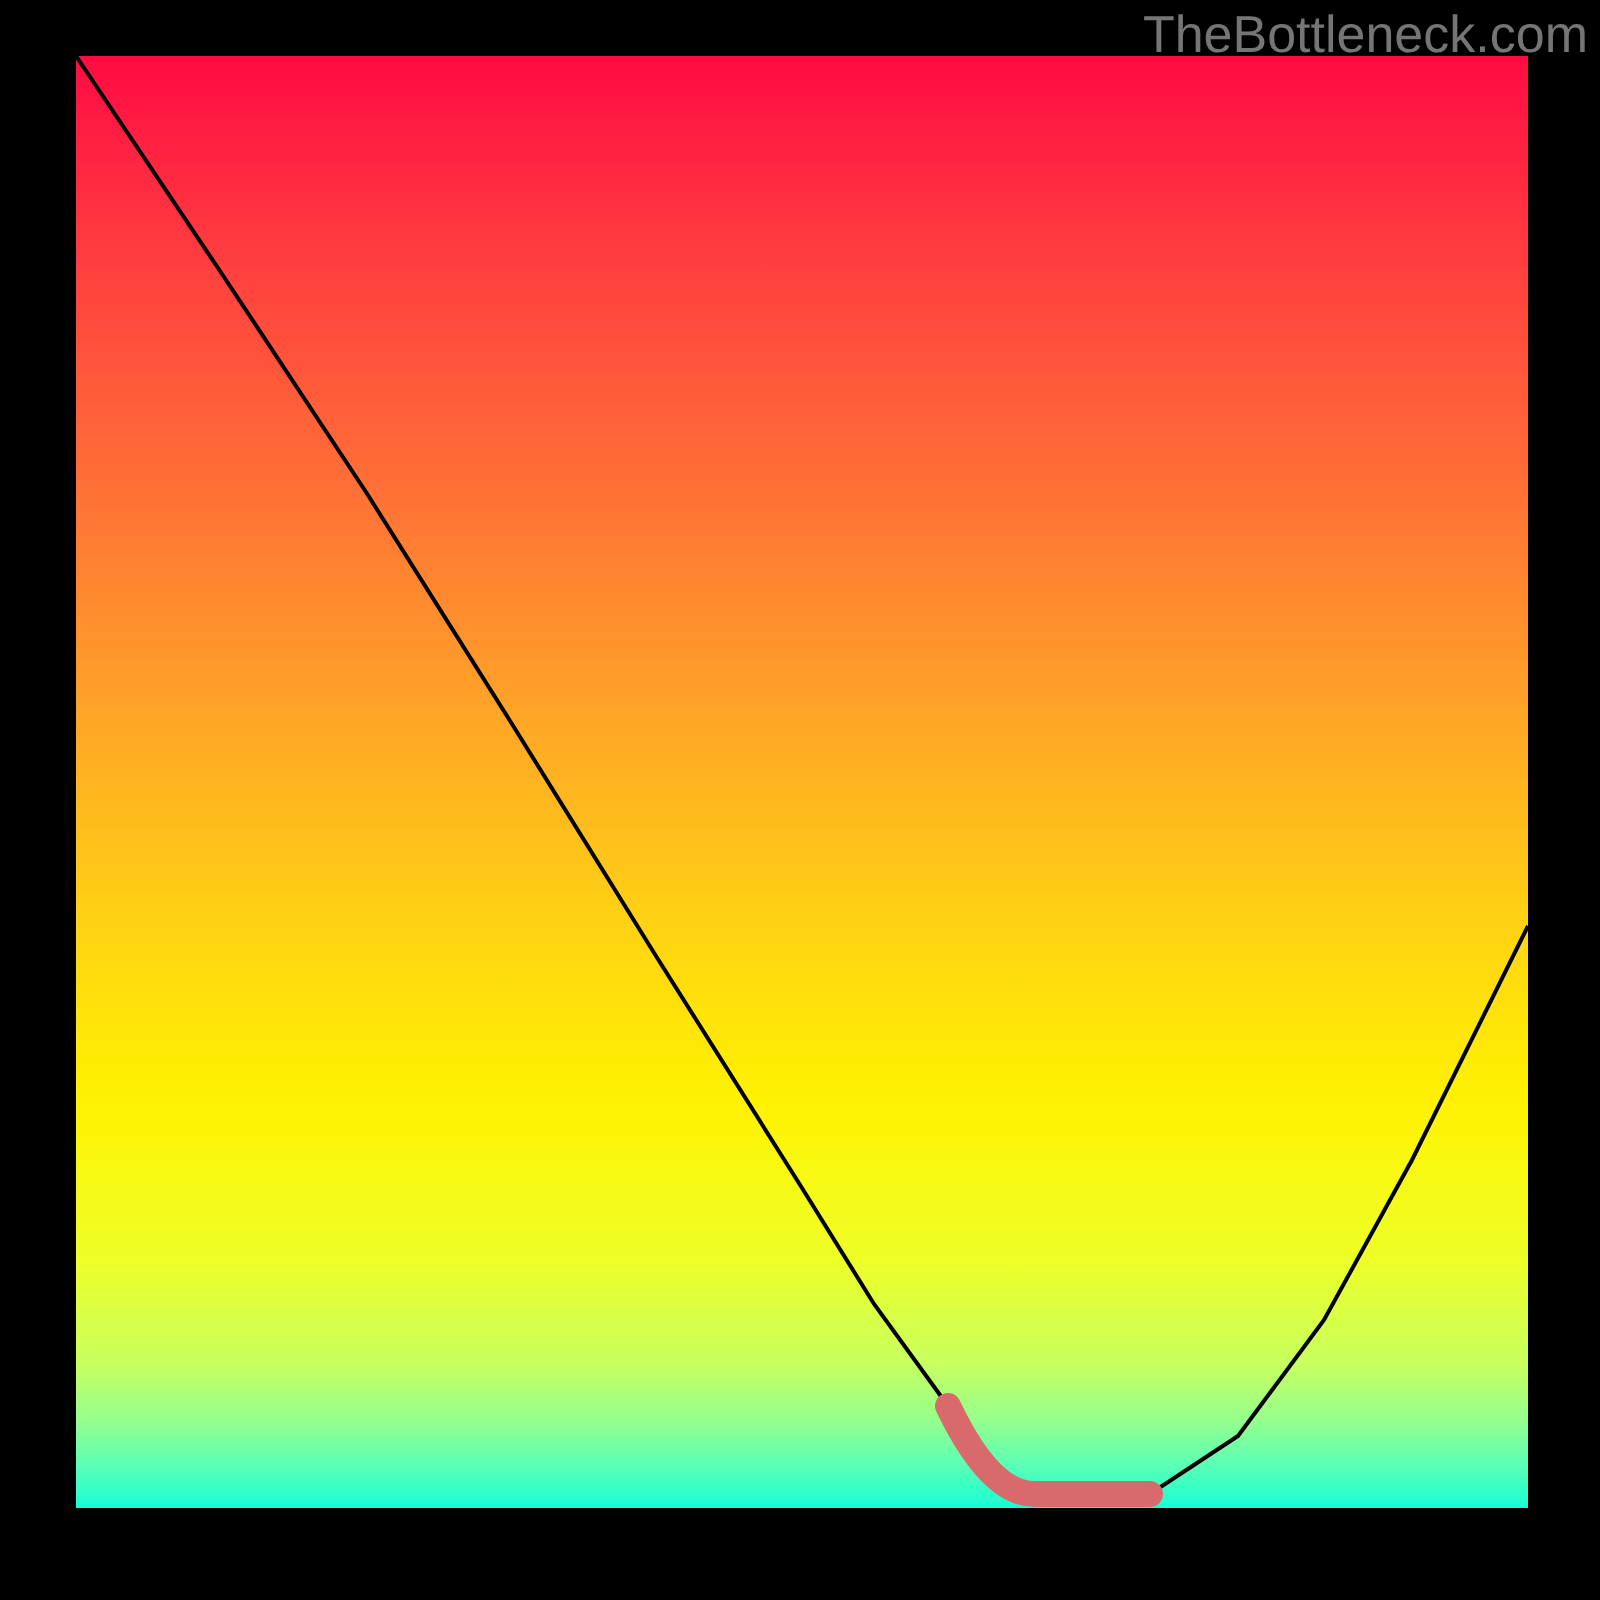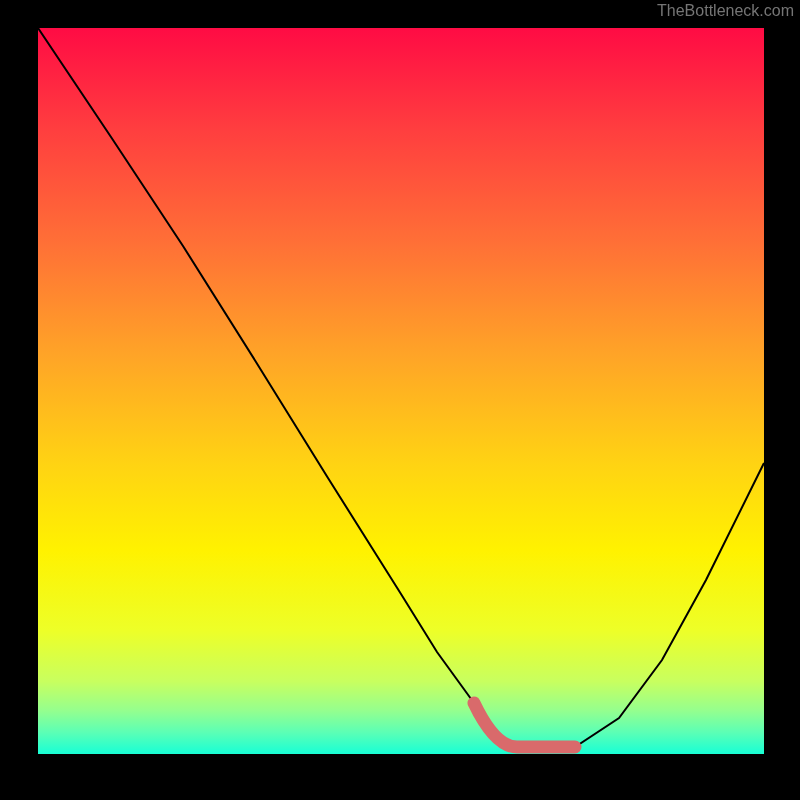--- a/index.html
+++ b/index.html
@@ -15,21 +15,21 @@
     position: relative;
     width: 800px;
     height: 800px;
     background: #000;
   }
   .watermark {
     position: absolute;
     top: 2px;
     right: 6px;
     color: #757575;
-    font-size: 16px;
+    font-size: 26px;
     font-family: Arial, sans-serif;
     z-index: 10;
   }
   .plot-area {
     position: absolute;
     left: 38px;
     top: 28px;
     width: 726px;
     height: 726px;
     overflow: hidden;

